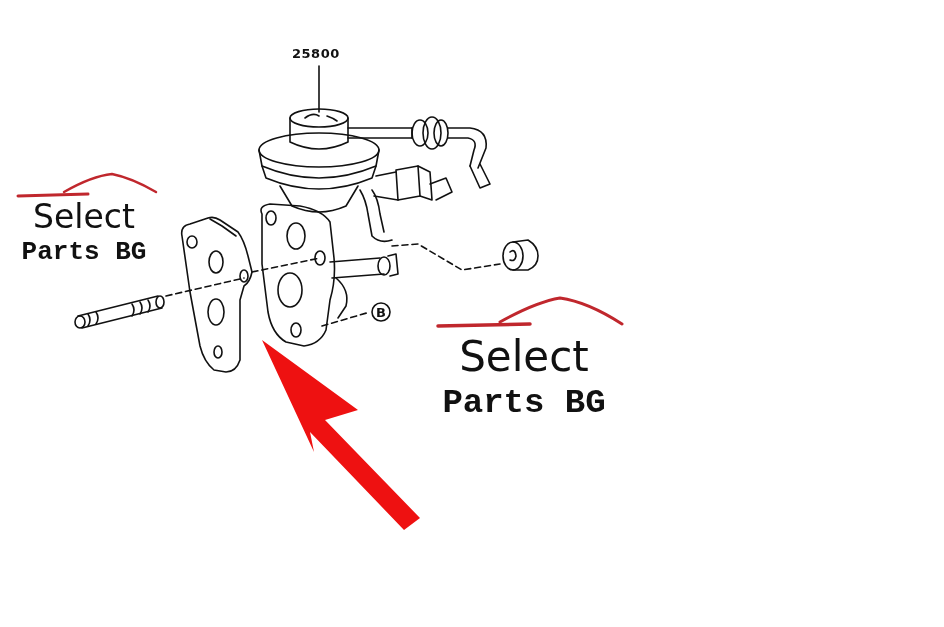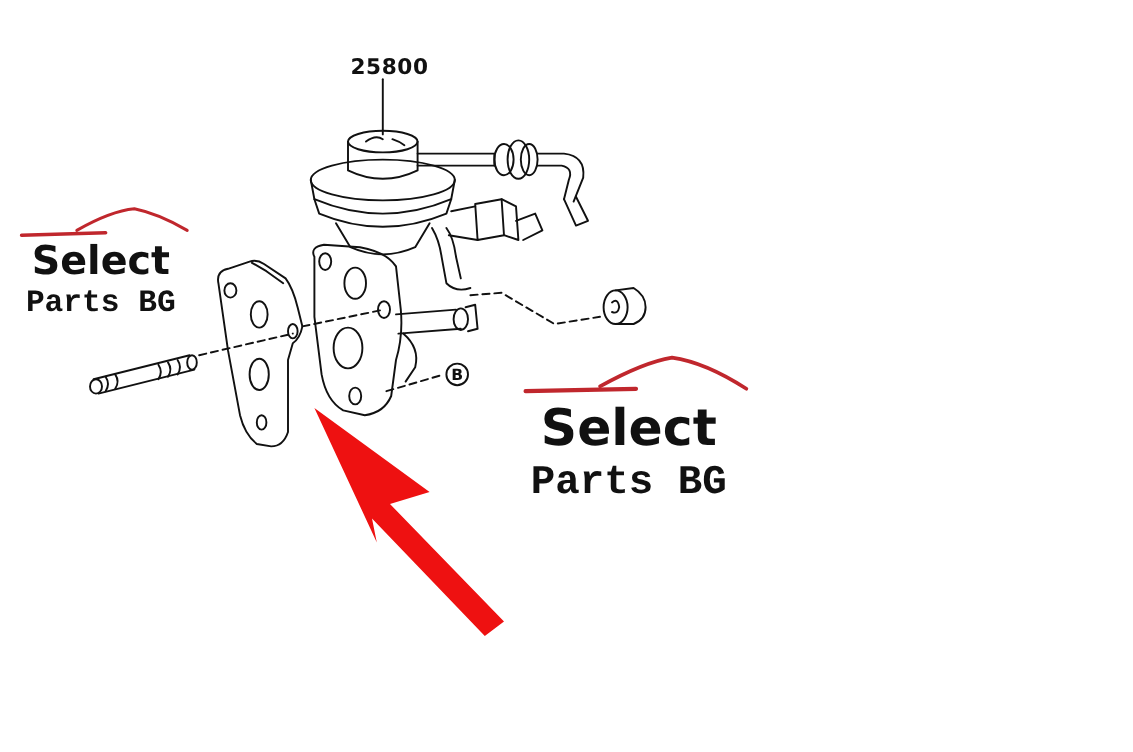--- a/index.html
+++ b/index.html
@@ -1,24 +1,24 @@
 <!DOCTYPE html>
 <html><head>
 <meta charset="utf-8">
 <style>
   html, body { margin: 0; padding: 0; background: #ffffff; }
   body { width: 944px; height: 627px; position: relative; overflow: hidden;
          font-family: "DejaVu Sans", sans-serif; }
   #canvas { position: absolute; left: 0; top: 0; width: 944px; height: 627px; }
   .part-number {
     position: absolute; font-family: "DejaVu Sans", sans-serif; font-weight: bold;
-    font-size: 18px; color: #111; letter-spacing: 0.5px;
+    font-size: 13px; color: #111; letter-spacing: 0.5px;
   }
   .logo { position: absolute; text-align: center; color: #111; }
-  .logo .l1 { font-family: "DejaVu Sans", sans-serif; font-weight: bold; display: block; line-height: 1; }
+  .logo .l1 { font-family: "DejaVu Sans", sans-serif; font-weight: normal; display: block; line-height: 1; }
   .logo .l2 { font-family: Liberation Mono, monospace; font-weight: bold; display: block; line-height: 1; }
   .logo-left { left: 14px; top: 200px; width: 140px; }
   .logo-left .l1 { font-size: 33px; }
   .logo-left .l2 { font-size: 26px; margin-top: 6px; }
   .logo-right { left: 436px; top: 336px; width: 176px; }
   .logo-right .l1 { font-size: 42px; }
   .logo-right .l2 { font-size: 34px; margin-top: 8px; }
   .callout-label { font-family: "DejaVu Sans", sans-serif; font-weight: bold; }
 </style>
 </head>

